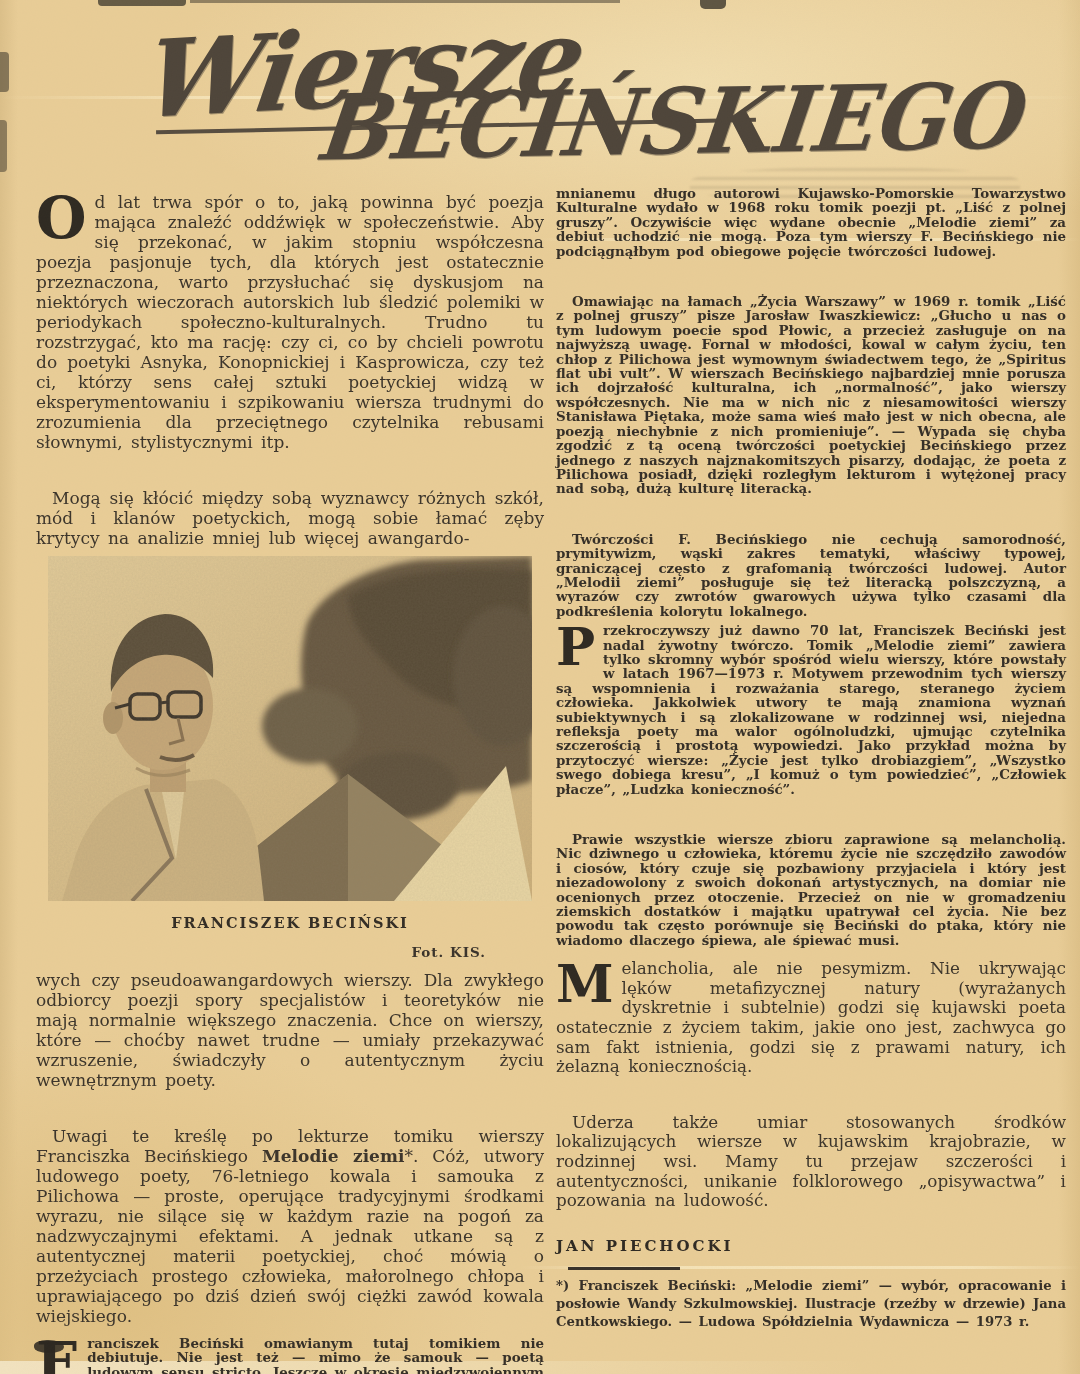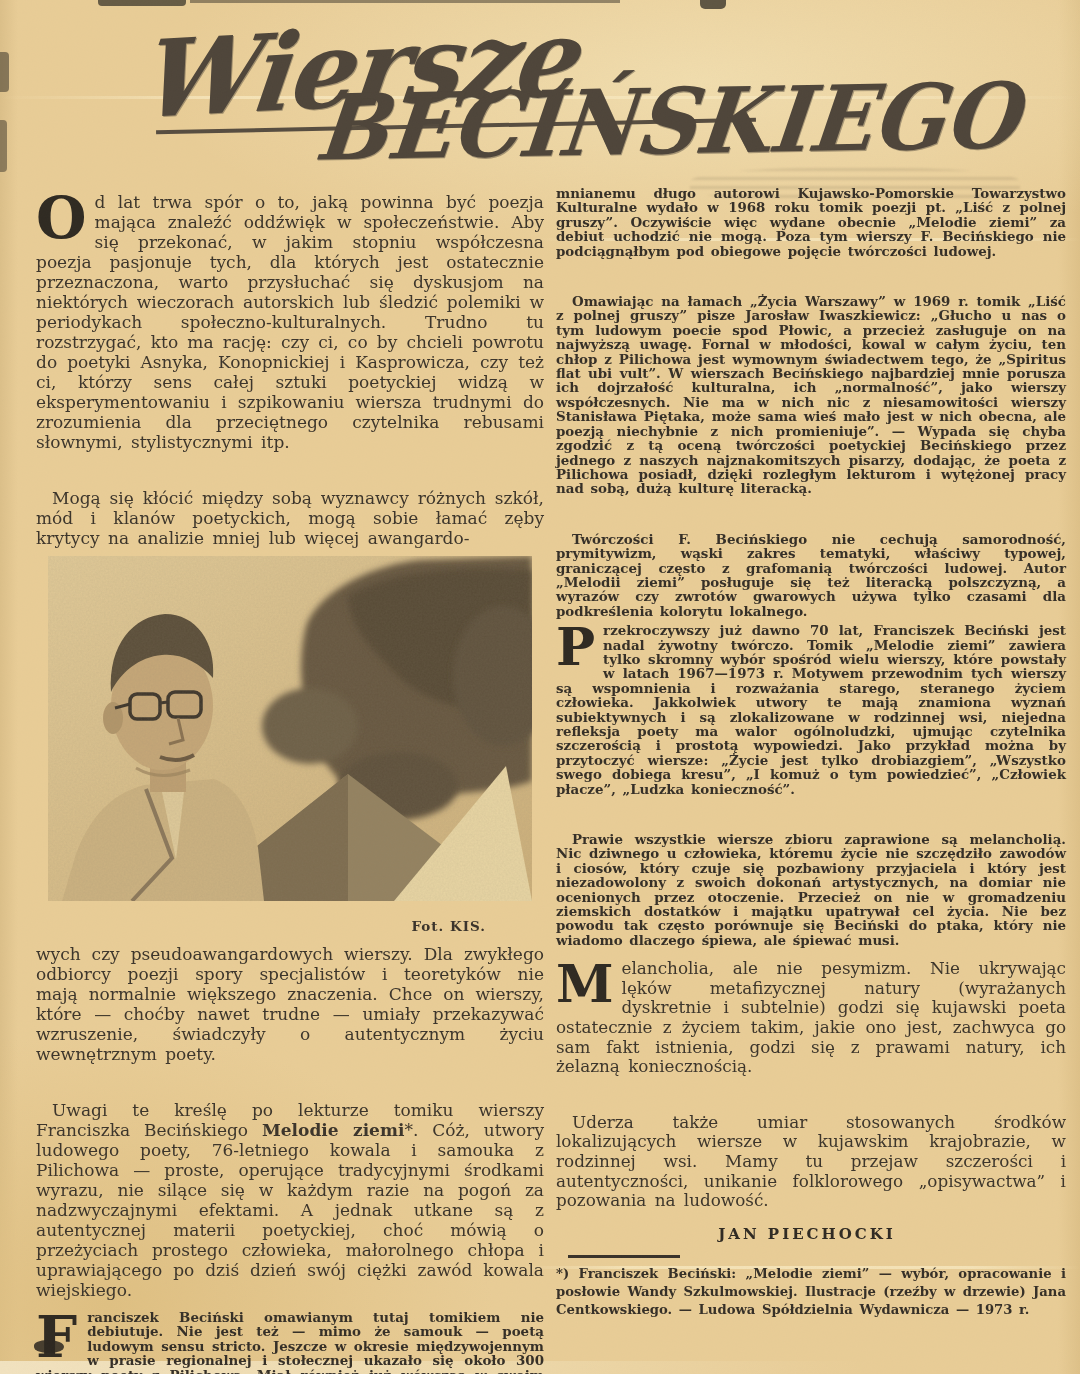--- a/index.html
+++ b/index.html
@@ -54,21 +54,21 @@
   .dc-o{font-size:58px;line-height:48px;}
   .dc-f{font-size:58px;line-height:50px;padding-right:10px;}
   .dc-p{font-size:52px;line-height:44px;}
   .dc-m{font-size:52px;line-height:46px;}
 
   figure{margin:8px 0 2px 0;padding:0;}
   .photo-wrap{width:484px;height:345px;margin-left:12px;}
   .caption-line{text-align:center;font-weight:bold;font-size:14.5px;letter-spacing:2px;color:#332d25;margin-top:9px;}
   .credit-line{text-align:right;padding-right:58px;font-weight:bold;font-size:13.5px;letter-spacing:1px;color:#3a332b;margin:13px 0 10px 0;}
 
-  .byline{text-align:center;padding-right:8px;font-weight:bold;font-size:15px;letter-spacing:3px;color:#2f2a23;margin-top:14px;}
+  .byline{text-align:left;padding-right:8px;font-weight:bold;font-size:15px;letter-spacing:3px;color:#2f2a23;margin-top:26px;}
   .footnote-rule{width:112px;height:3px;background:#39322a;margin:12px 0 7px 12px;}
   .footnote{font-size:13.2px;line-height:18px;font-weight:bold;word-spacing:2px;color:#352f27;}
 
   .smudge{position:absolute;left:34px;top:1340px;width:30px;height:13px;background:#2c2720;border-radius:45% 55% 50% 50%;opacity:.85;}
   .grain{position:absolute;inset:0;pointer-events:none;opacity:.5;}
 </style>
 </head>
 <body>
 
 <div class="page">
@@ -133,20 +133,21 @@
         <rect x="120" y="136" width="33" height="25" rx="7" fill="none" stroke="#3c342a" stroke-width="3.5"></rect>
         <line x1="112" y1="147" x2="120" y2="146" stroke="#3c342a" stroke-width="3"></line>
         <line x1="82" y1="148" x2="67" y2="152" stroke="#3c342a" stroke-width="3"></line>
         <path d="M130,162 L135,184 L121,188" stroke="#8a7150" stroke-width="3" fill="none"></path>
         <path d="M112,201 Q130,208 146,199" stroke="#6b5840" stroke-width="4" fill="none"></path>
         <path d="M88,212 Q112,226 142,214" stroke="#9c835c" stroke-width="3" fill="none" opacity="0.7"></path>
 
         <rect width="484" height="345" filter="url(#grainF)" opacity="0.55"></rect>
       </svg>
     </figure>
+    <div class="caption-line">FRANCISZEK BECIŃSKI</div>
     <div class="credit-line">Fot. KIS.</div>
 
     <p class="lg">wych czy pseudoawangardowych wierszy. Dla zwykłego odbiorcy poezji spory specjalistów i teoretyków nie mają normalnie większego znaczenia. Chce on wierszy, które — choćby nawet trudne — umiały przekazywać wzruszenie, świadczyły o autentycznym życiu wewnętrznym poety.</p>
     <p class="lg indent"><span>Uwagi te kreślę po lekturze tomiku wierszy Franciszka Becińskiego </span><b>Melodie ziemi</b><span>*. Cóż, utwory ludowego poety, 76-letniego kowala i samouka z Pilichowa — proste, operujące tradycyjnymi środkami wyrazu, nie silące się w każdym razie na pogoń za nadzwyczajnymi efektami. A jednak utkane są z autentycznej materii poetyckiej, choć mówią o przeżyciach prostego człowieka, małorolnego chłopa i uprawiającego po dziś dzień swój ciężki zawód kowala wiejskiego.</span></p>
     <p class="sm" style="margin-top:10px;"><span class="dropcap dc-f">F</span><span>ranciszek Beciński omawianym tutaj tomikiem nie debiutuje. Nie jest też — mimo że samouk — poetą ludowym sensu stricto. Jeszcze w okresie międzywojennym w prasie regionalnej i stołecznej ukazało się około 300 wierszy poety z Pilichowa. Miał również już wówczas w swoim dorobku tom wierszy („Modraki i maki z kujawskich równin”) oraz tom prozy („Smętnice ziemi”). Zapo-</span></p>
   </div>
 
   <div class="col col-right">
     <p class="sm">mnianemu długo autorowi Kujawsko-Pomorskie Towarzystwo Kulturalne wydało w 1968 roku tomik poezji pt. „Liść z polnej gruszy”. Oczywiście więc wydane obecnie „Melodie ziemi” za debiut uchodzić nie mogą. Poza tym wierszy F. Becińskiego nie podciągnąłbym pod obiegowe pojęcie twórczości ludowej.</p>
     <p class="sm indent">Omawiając na łamach „Życia Warszawy” w 1969 r. tomik „Liść z polnej gruszy” pisze Jarosław Iwaszkiewicz: „Głucho u nas o tym ludowym poecie spod Płowic, a przecież zasługuje on na najwyższą uwagę. Fornal w młodości, kowal w całym życiu, ten chłop z Pilichowa jest wymownym świadectwem tego, że „Spiritus flat ubi vult”. W wierszach Becińskiego najbardziej mnie porusza ich dojrzałość kulturalna, ich „normalność”, jako wierszy współczesnych. Nie ma w nich nic z niesamowitości wierszy Stanisława Piętaka, może sama wieś mało jest w nich obecna, ale poezją niechybnie z nich promieniuje”. — Wypada się chyba zgodzić z tą oceną twórczości poetyckiej Becińskiego przez jednego z naszych najznakomitszych pisarzy, dodając, że poeta z Pilichowa posiadł, dzięki rozległym lekturom i wytężonej pracy nad sobą, dużą kulturę literacką.</p>

